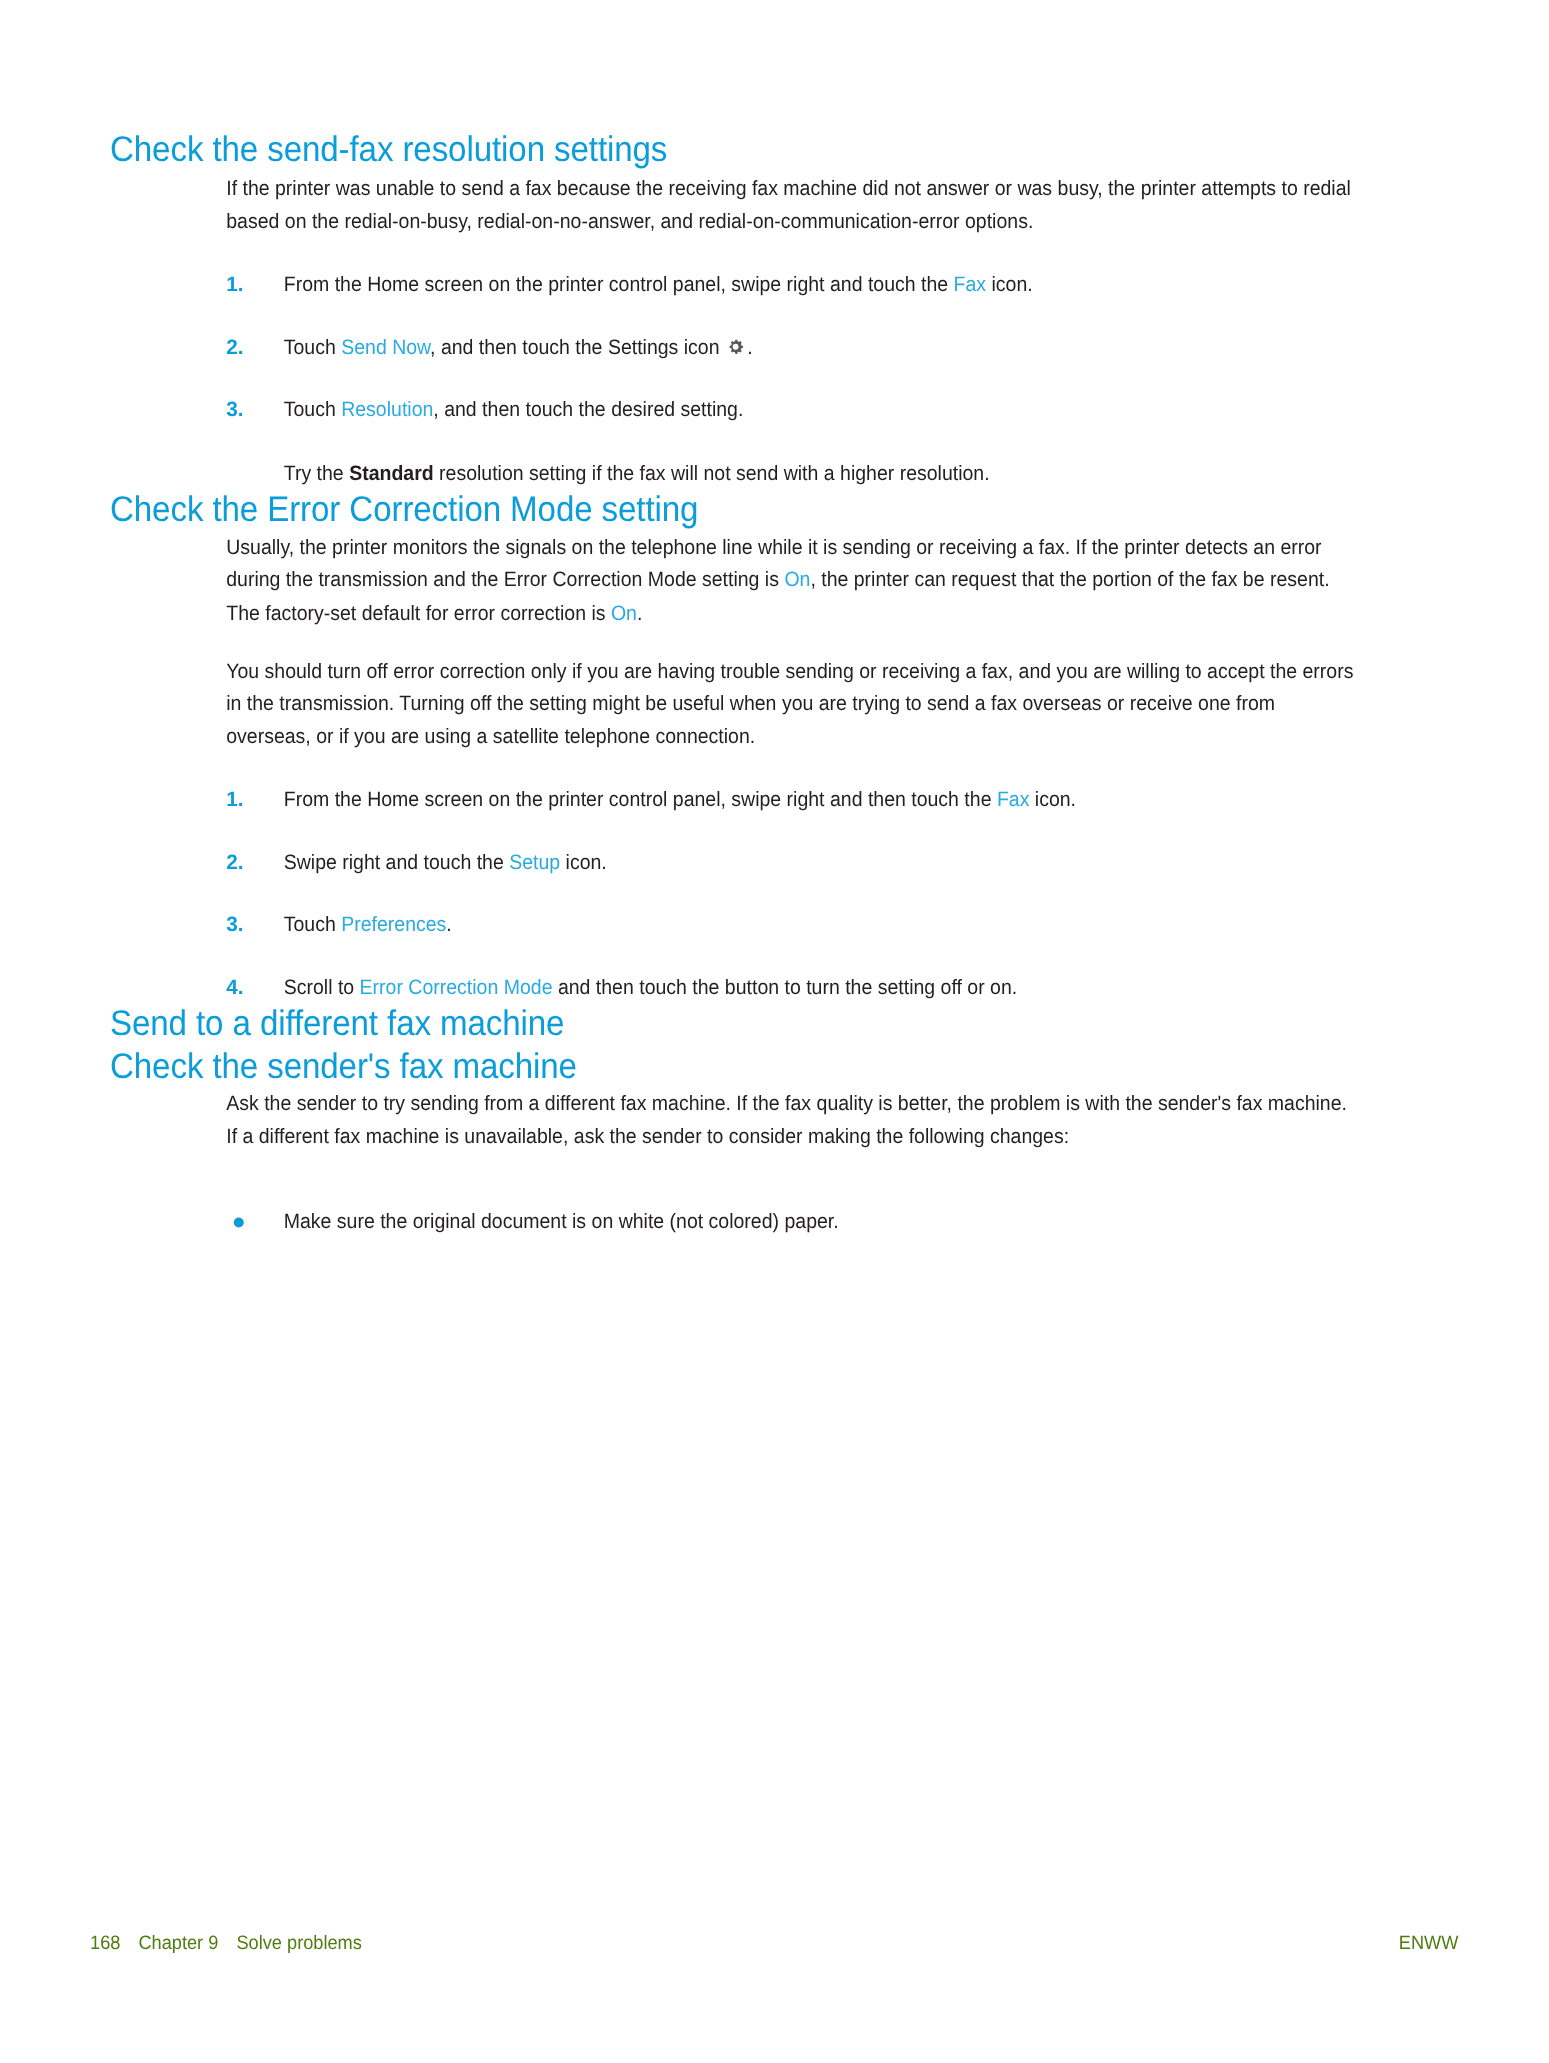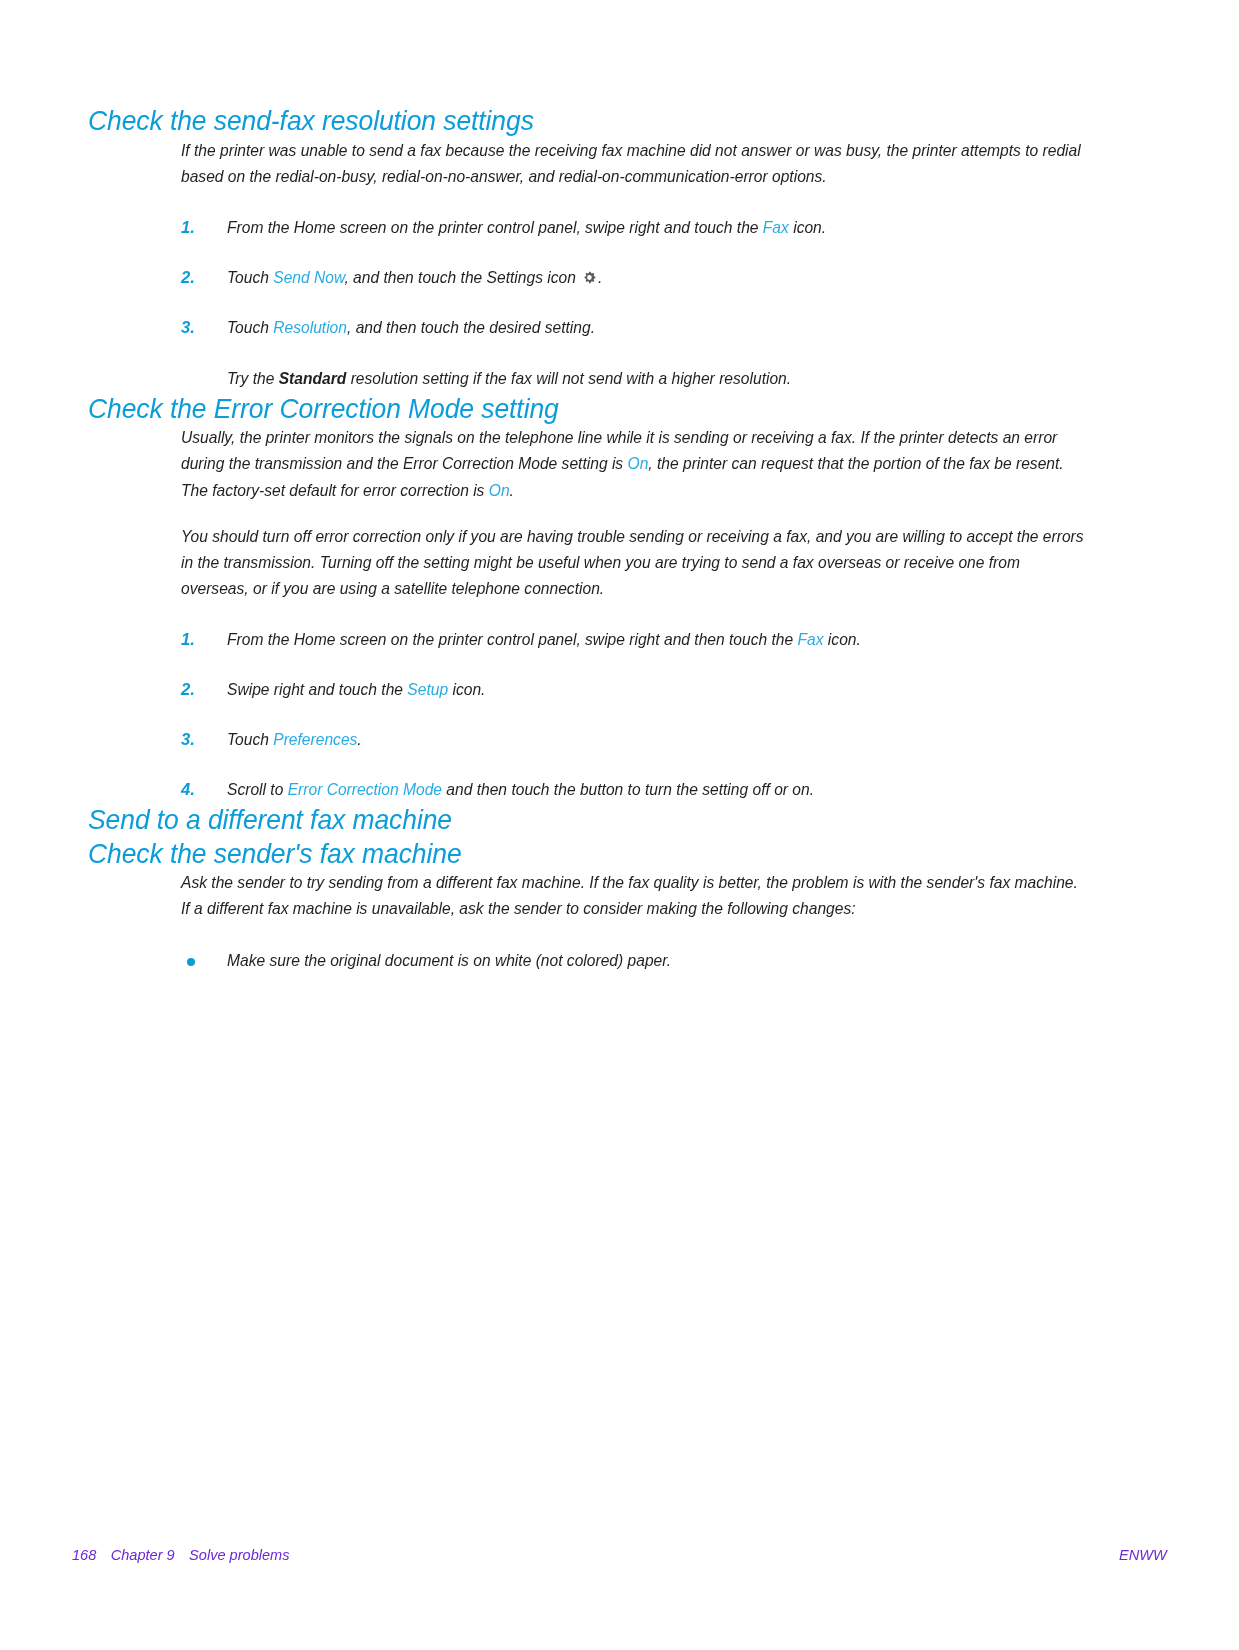--- a/index.html
+++ b/index.html
@@ -14,21 +14,20 @@
     color: #231f20;
     position: relative;
     overflow: hidden;
   }
   .page {
     position: relative;
     width: 1239px;
     height: 1186px;
     box-sizing: border-box;
     padding: 0;
-    font-style: italic;
   }
   .content {
     position: absolute;
     left: 88px;
     top: 104px;
     width: 1000px;
   }
 
   
   h2.section-heading {
@@ -64,21 +63,21 @@
   .p-top-24 { margin-top: 24px; }
   .p-top-26 { margin-top: 26px; }
 
   
   ol.steps, ul.bullets {
     list-style: none;
     margin: 0;
     padding: 0;
   }
   ol.steps { margin-top: 26px; }
-  ul.bullets { margin-top: 26px; }
+  ul.bullets { margin-top: 42px; }
 
   li.step, li.bullet {
     position: relative;
     padding-left: 46px;
     font-size: 16.6px;
     line-height: 1.5;
     color: #231f20;
     margin-bottom: 25px;
   }
   li.step:last-child, li.bullet:last-child { margin-bottom: 0; }
@@ -135,21 +134,21 @@
   
   .footer {
     position: absolute;
     left: 72px;
     right: 72px;
     top: 1546px;
     display: flex;
     justify-content: space-between;
     align-items: flex-end;
     font-size: 15.5px;
-    color: #6d28d9;
+    color: #4d7c0f;
   }
   .footer .left {
     transform: scaleX(0.94);
     transform-origin: left center;
   }
   .footer .left .pg { margin-right: 11px; }
   .footer .left .ch { margin-right: 11px; }
   .footer .right {
     transform: scaleX(0.94);
     transform-origin: right center;

